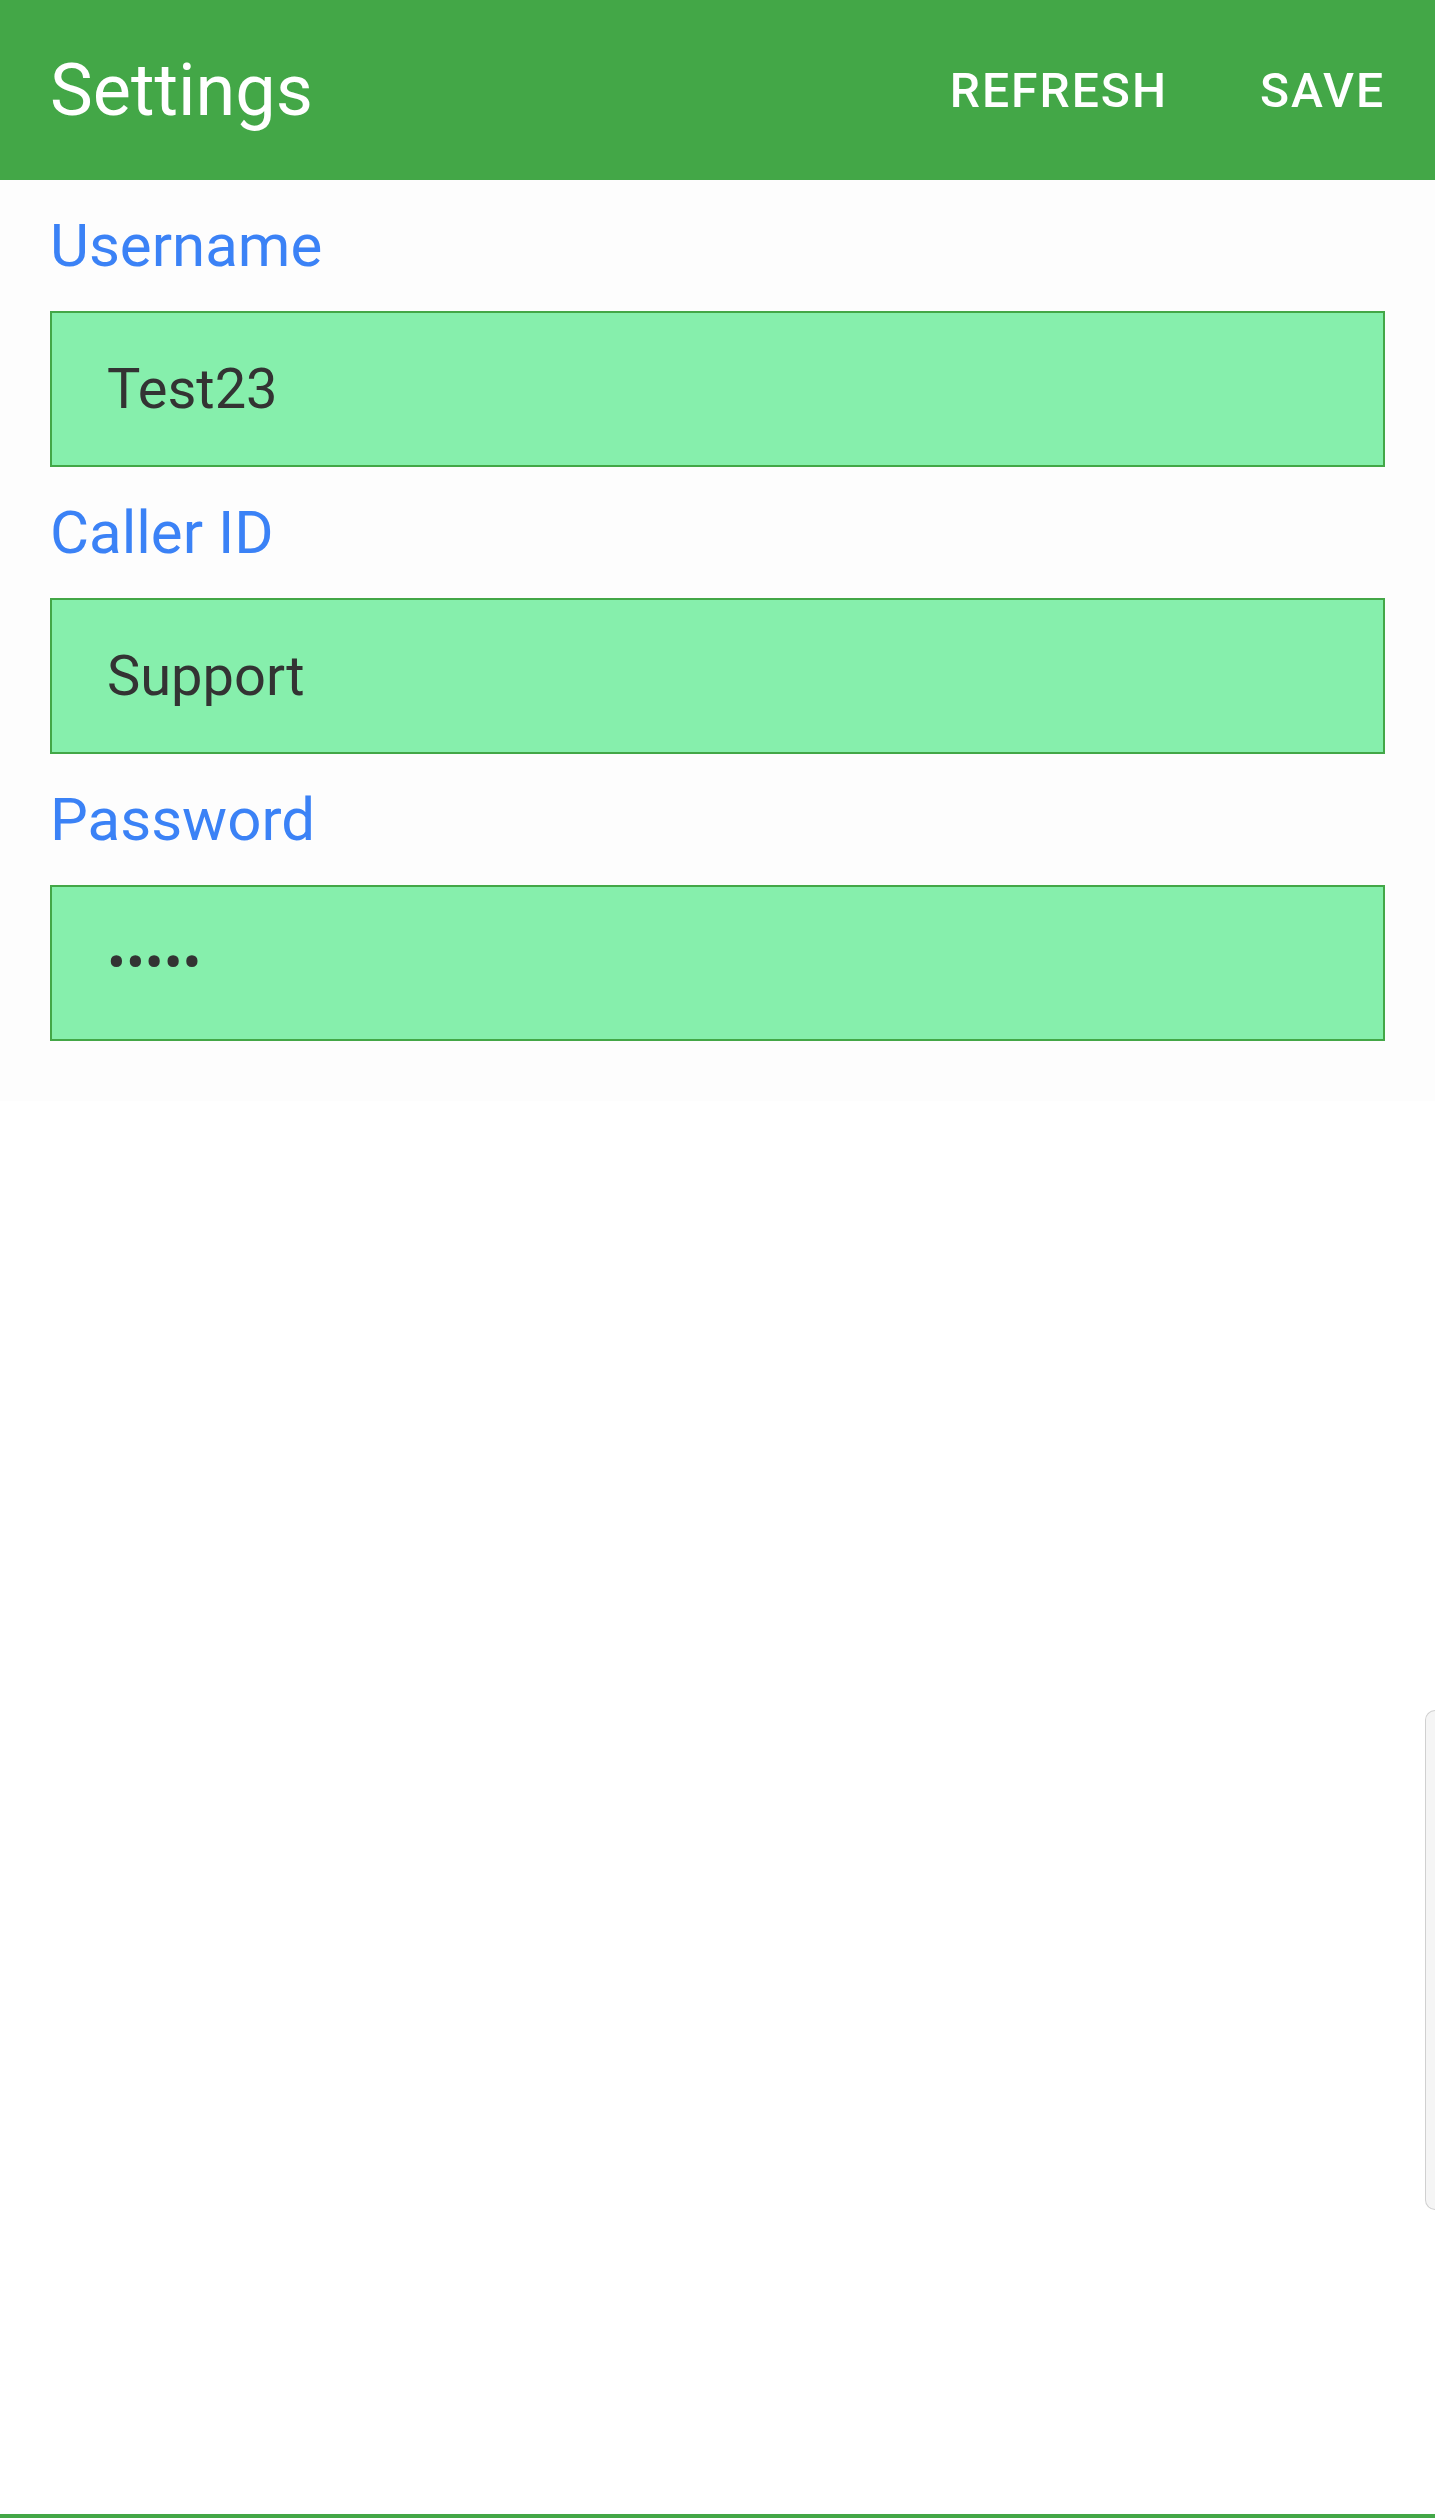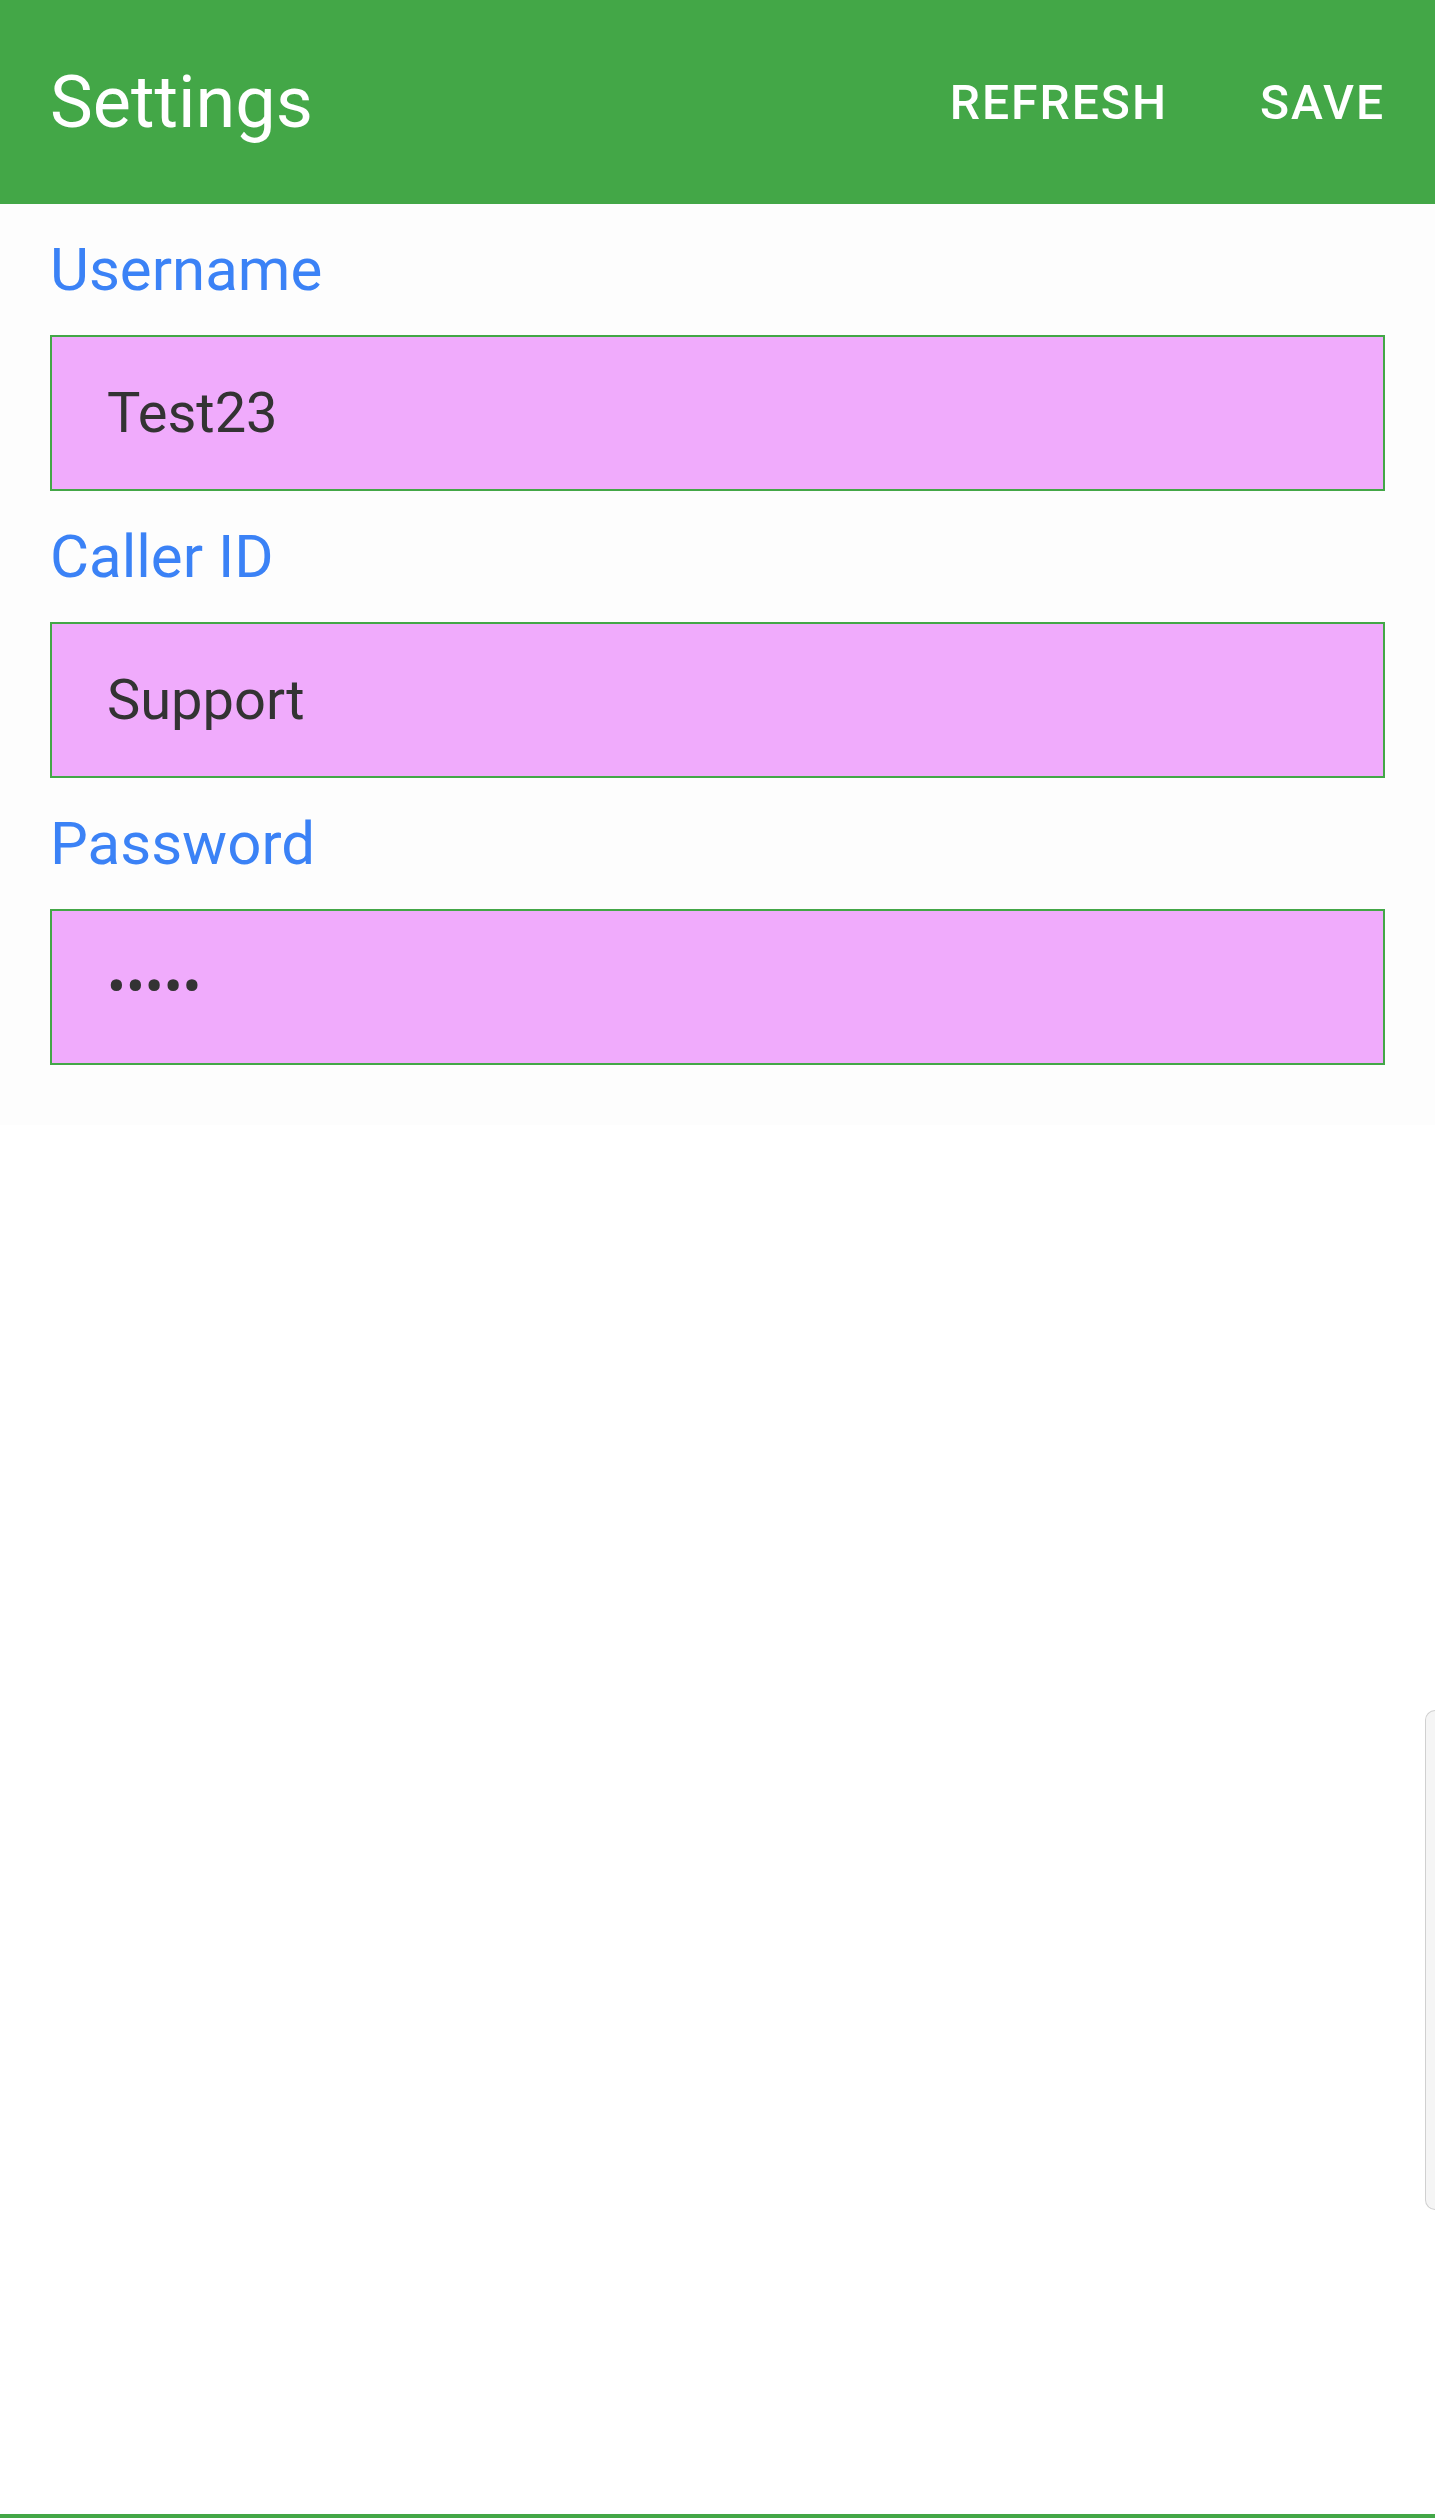--- a/index.html
+++ b/index.html
@@ -10,21 +10,21 @@
     body {
       font-family: -apple-system, BlinkMacSystemFont, 'Segoe UI', Roboto, Helvetica, Arial, sans-serif;
       background-color: #ffffff;
       width: 1435px;
       height: 2518px;
       margin: 0 auto;
       position: relative;
     }
     .header {
       background-color: #43a747;
-      height: 204px;
+      height: 180px;
       display: flex;
       align-items: center;
       justify-content: space-between;
       padding: 0 50px;
     }
     .header-title {
       color: #ffffff;
       font-size: 72px;
       font-weight: 400;
     }
@@ -52,21 +52,21 @@
     .field-label {
       font-size: 60px;
       color: #3b82f6;
       font-weight: 400;
       margin-bottom: 30px;
       display: block;
     }
     .field-input {
       width: 100%;
       border: 2px solid #43a747;
-      background-color: #f0abfc;
+      background-color: #86efac;
       font-size: 56px;
       color: #333333;
       padding: 40px 55px;
       font-family: inherit;
       outline: none;
       height: 156px;
     }
     .scroll-indicator {
       position: absolute;
       right: 0;

